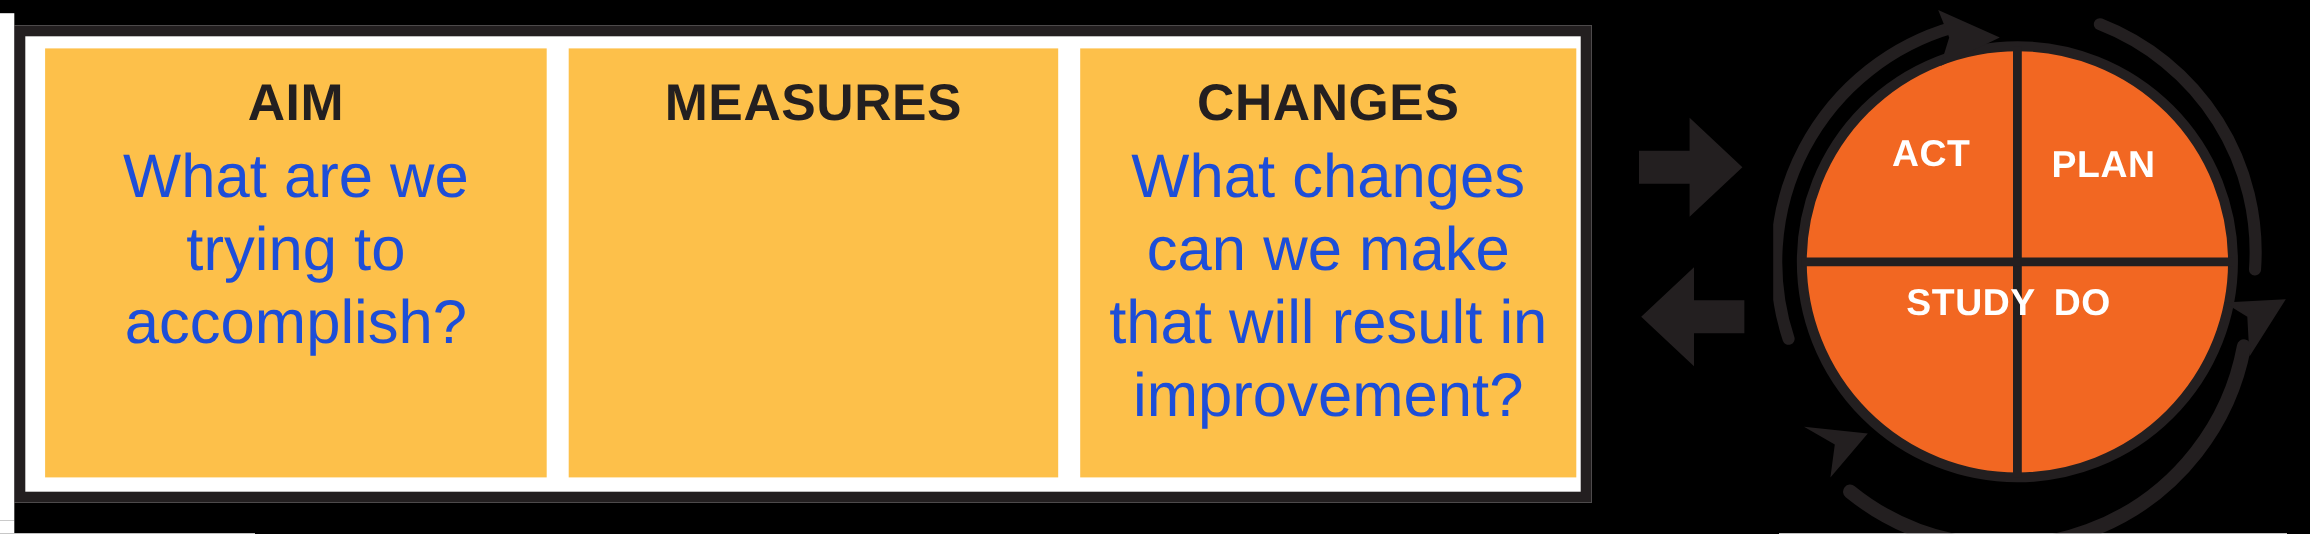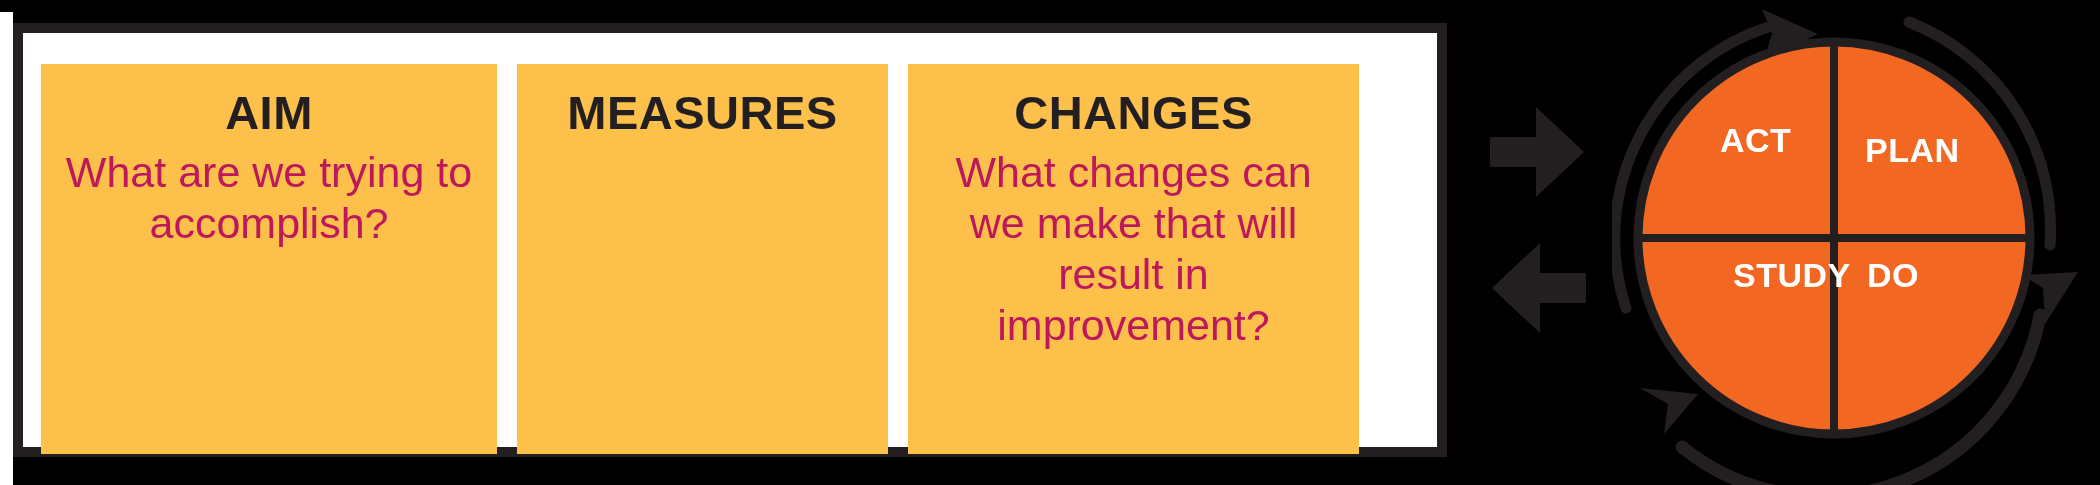--- a/index.html
+++ b/index.html
@@ -42,45 +42,44 @@
     box-sizing: border-box;
   }
   .cards-row {
     position: absolute;
     left: 18px;
     top: 11px;
     width: 1392px;
     height: 390px;
     display: flex;
     gap: 20px;
-    margin-top: 20px;
   }
   .card {
     background: #fdc04a;
     box-sizing: border-box;
     padding: 12px 14px 0 14px;
     text-align: center;
     color: #231f20;
   }
   .card.aim     { width: 456px; }
-  .card.measures{ width: 371px; }
+  .card.measures{ width: 445px; }
   .card.changes { width: 451px; }
 
   .card-title {
     font-weight: bold;
     font-size: 47px;
     line-height: 1.05;
     letter-spacing: 0.5px;
     margin: 12px 0 10px 0;
     color: #231f20;
   }
   .card-body {
-    font-size: 43px;
+    font-size: 56px;
     line-height: 1.18;
-    color: #be185d;
+    color: #1d4ed8;
     font-weight: 500;
   }
 
   
   .arrow-block {
     position: absolute;
   }
   .arrow-right { left: 1490px; top: 104px; }
   .arrow-left  { left: 1490px; top: 240px; }
 

